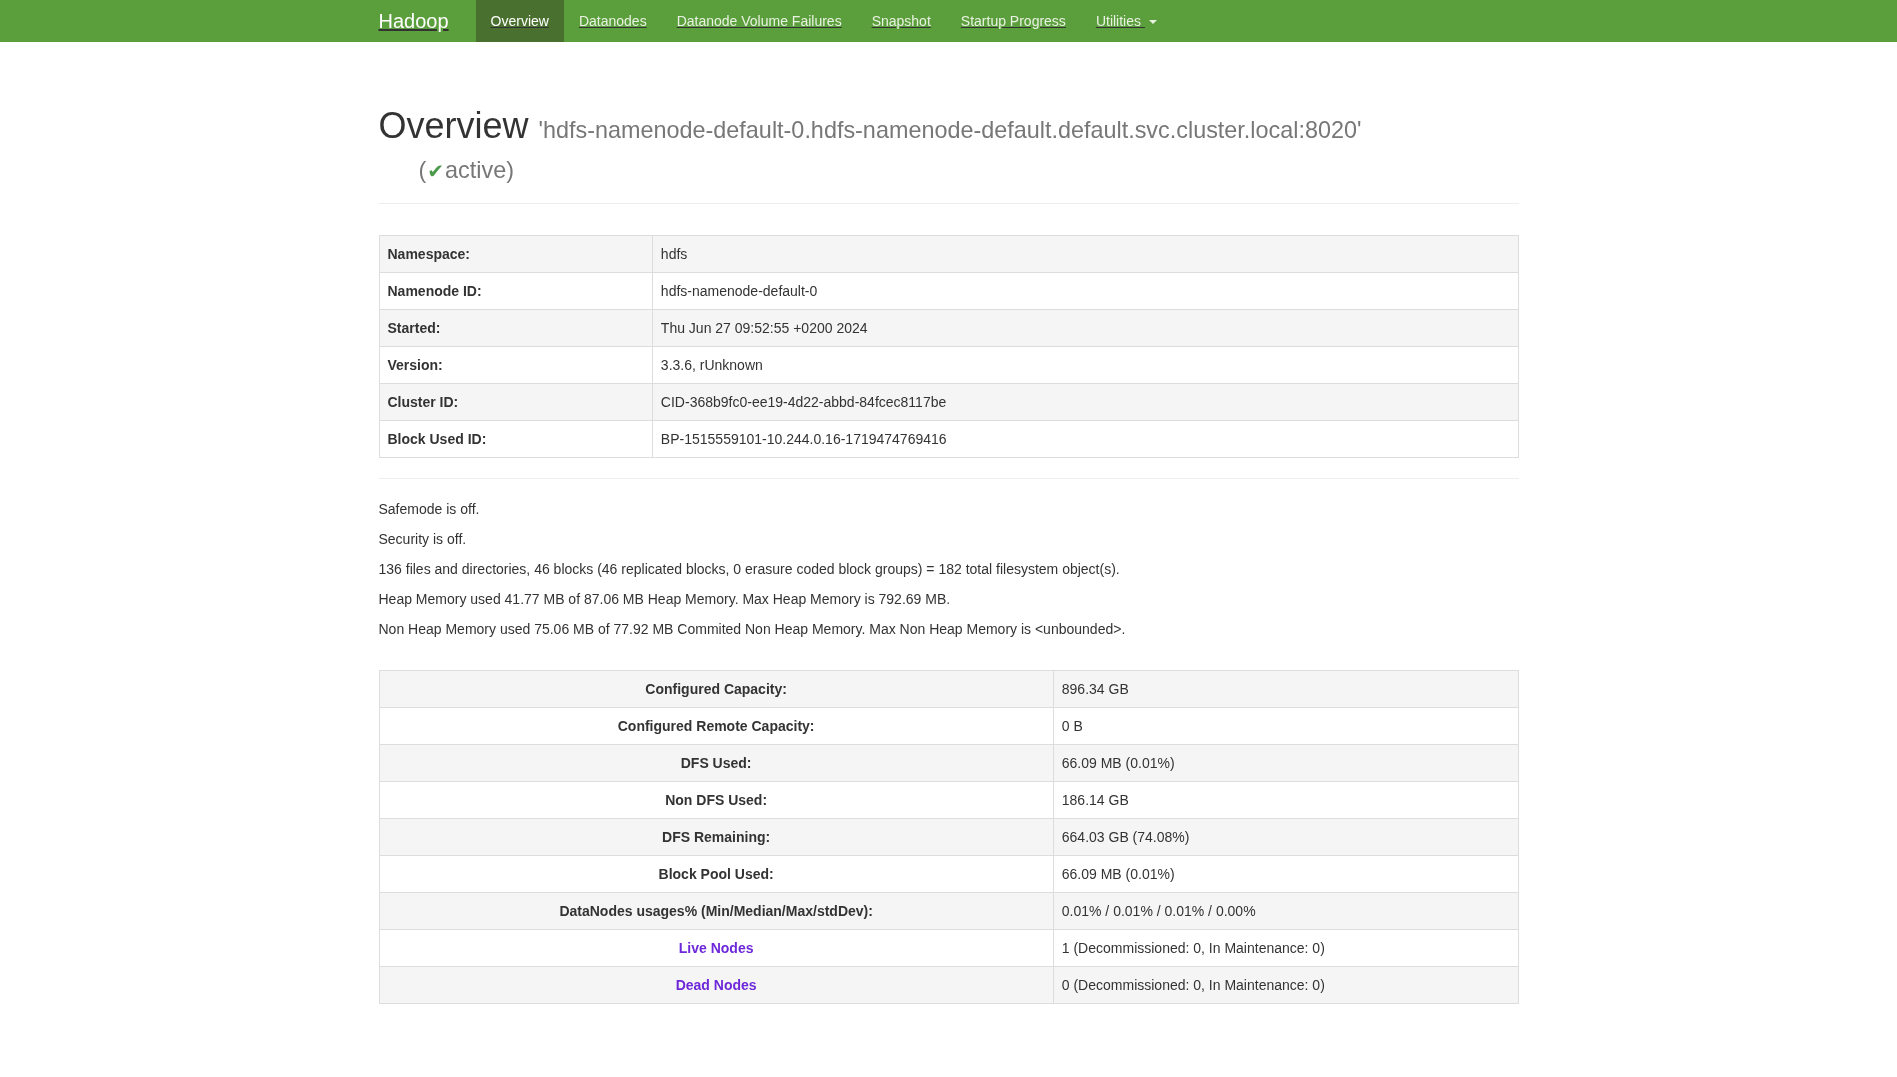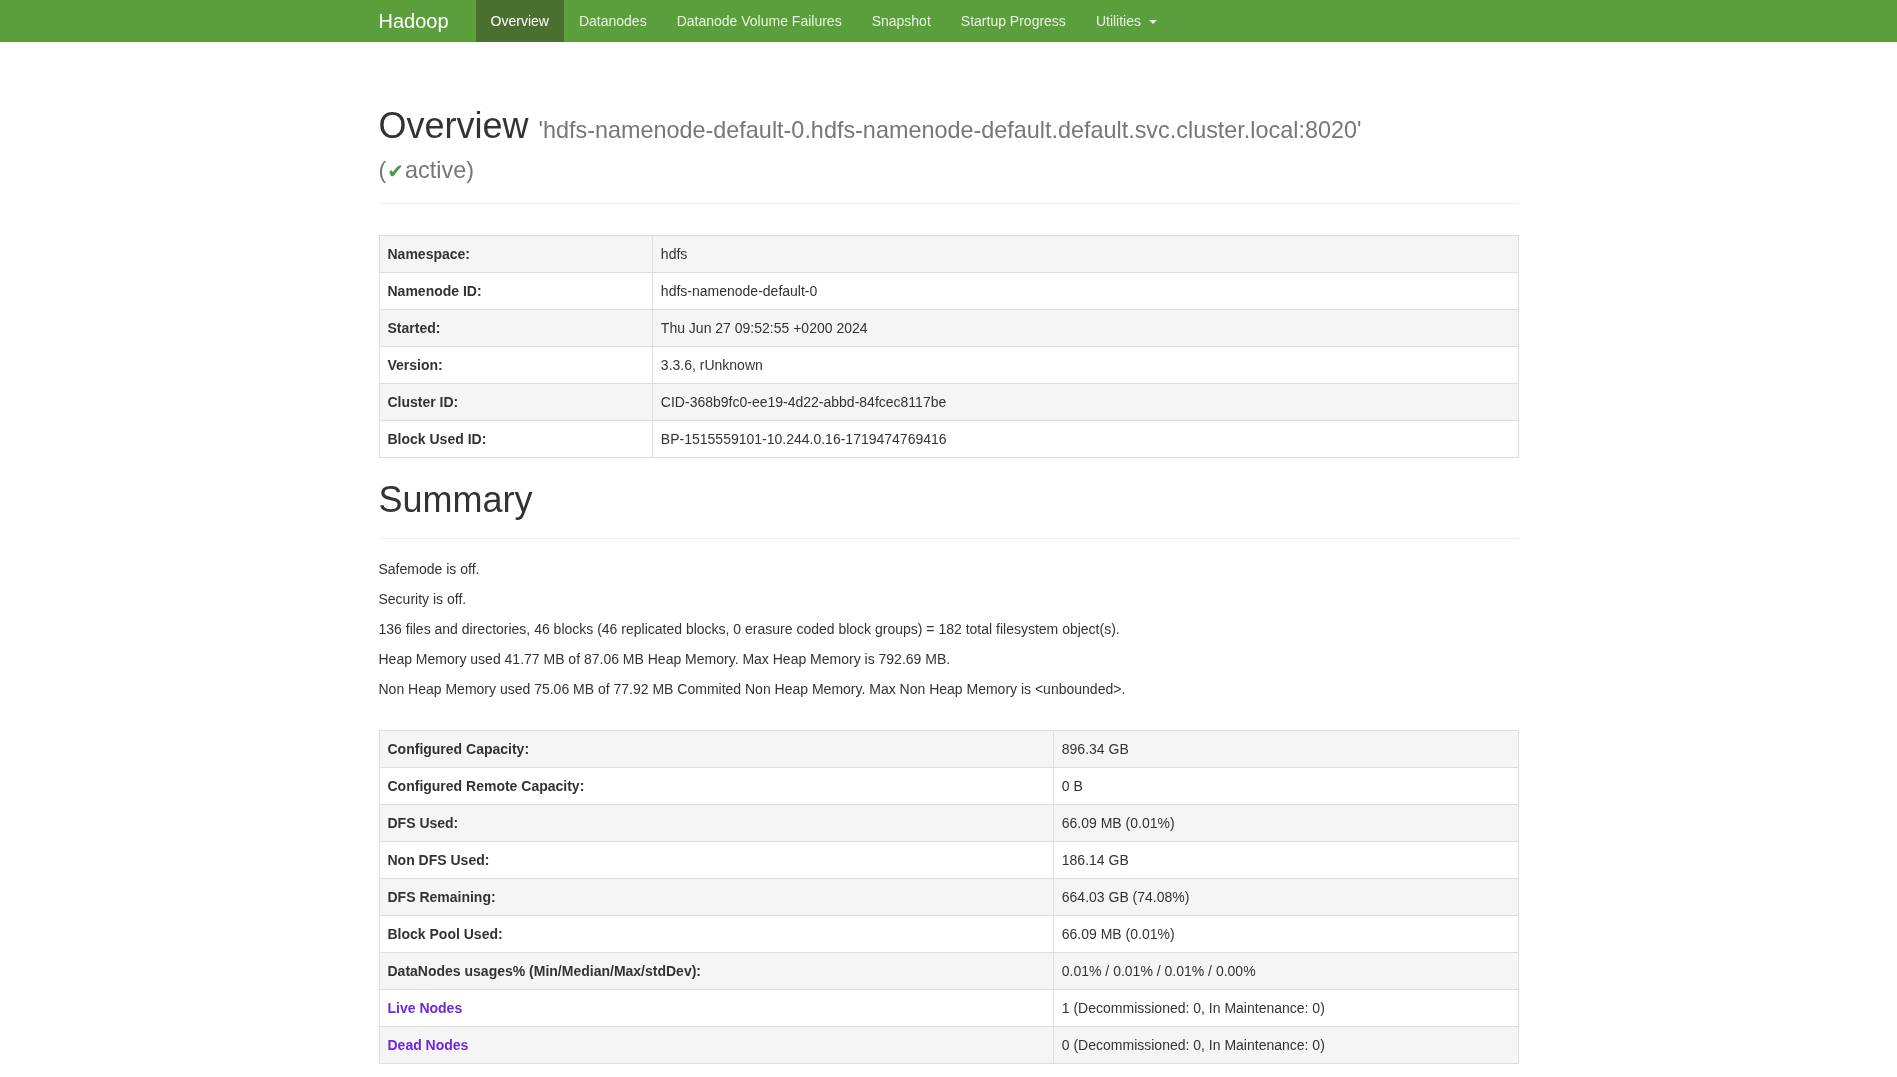--- a/index.html
+++ b/index.html
@@ -8,20 +8,21 @@
     width: 1897px; height: 1077px; overflow: hidden;
     background: #ffffff;
     font-family: "Liberation Sans", "DejaVu Sans", sans-serif;
     font-size: 14px; color: #333;
   }
 
   
   .navbar {
     width: 100%; height: 42px;
     background: #5b9e3c;
+    text-decoration: underline;
   }
   .navbar-inner {
     width: 1170px; margin: 0 auto;
     display: flex; align-items: stretch; height: 42px;
   }
   .brand {
     display: block; padding: 0 15px; line-height: 42px;
     color: #ffffff; font-size: 20px; text-decoration: none; white-space: nowrap;
   }
   ul.nav {
@@ -39,21 +40,21 @@
     border-right: 4px solid transparent; border-left: 4px solid transparent;
   }
 
   
   .container { width: 1170px; margin: 0 auto; padding: 0 15px; }
 
   h1 { font-weight: 500; font-size: 36px; line-height: 1.1; color: #333; }
   h1.page-title { margin: 64px 0 10px; }
   h1.section-title { margin: 22px 0 10px; }
   h1 .subtitle { font-size: 65%; color: #777; font-weight: 400; }
-  .status-line { font-size: 65%; color: #777; font-weight: 400; }
+  .status-line { font-size: 65%; color: #777; font-weight: 400; margin-left: 40px; }
   .check-icon { color: #4c9b4c; font-size: 20px; padding: 0 1px; }
 
   hr { border: 0; border-top: 1px solid #eee; }
   hr.title-rule { margin: 18px 0 26px; }
   hr.section-rule { margin: 18px 0 20px; }
 
   p.summary-line { margin: 0 0 10px; line-height: 20px; }
 
   
   table.table {
@@ -61,21 +62,21 @@
     background: #fff;
     margin-top: 31px;
   }
   table.table th, table.table td {
     border: 1px solid #ddd; padding: 8px; line-height: 20px;
     text-align: left; font-size: 14px; vertical-align: top;
   }
   table.table th { font-weight: bold; }
   table.table tbody tr:nth-child(odd) { background: #f5f5f5; }
   table.info-table th { width: 24%; }
-  table.summary-table th { width: 59.2%; }
+  table.summary-table th { width: 59.2%; text-align: center; }
   table.table a { color: #6d28d9; text-decoration: none; font-weight: bold; }
 </style>
 </head>
 <body>
 
 <nav class="navbar">
   <div class="navbar-inner">
     <a href="#" class="brand">Hadoop</a>
     <ul class="nav">
         <li class="active">
@@ -133,21 +134,20 @@
           <th>Cluster ID:</th>
           <td>CID-368b9fc0-ee19-4d22-abbd-84fcec8117be</td>
         </tr>
         <tr>
           <th>Block Used ID:</th>
           <td>BP-1515559101-10.244.0.16-1719474769416</td>
         </tr>
       </tbody>
   </table>
 
-  <h1 class="section-title">Summary</h1>
 
   <hr class="section-rule">
 
   <div>
     <p class="summary-line">Safemode is off.</p>
     <p class="summary-line">Security is off.</p>
     <p class="summary-line">136 files and directories, 46 blocks (46 replicated blocks, 0 erasure coded block groups) = 182 total filesystem object(s).</p>
     <p class="summary-line">Heap Memory used 41.77 MB of 87.06 MB Heap Memory. Max Heap Memory is 792.69 MB.</p>
     <p class="summary-line">Non Heap Memory used 75.06 MB of 77.92 MB Commited Non Heap Memory. Max Non Heap Memory is &lt;unbounded&gt;.</p>
   </div>

